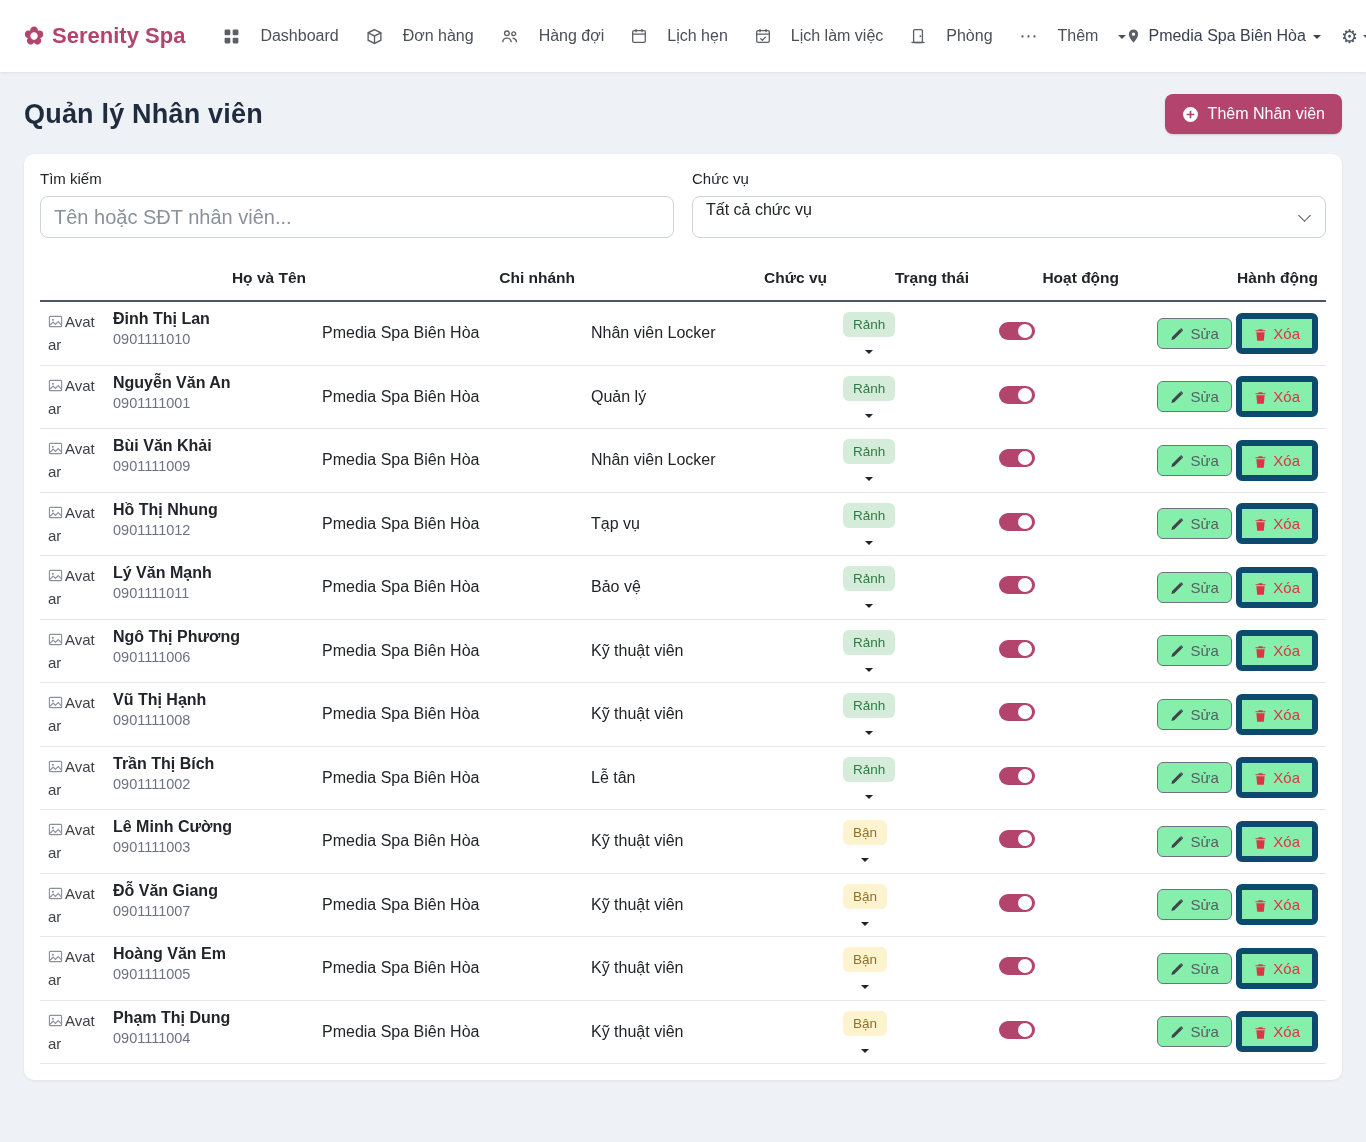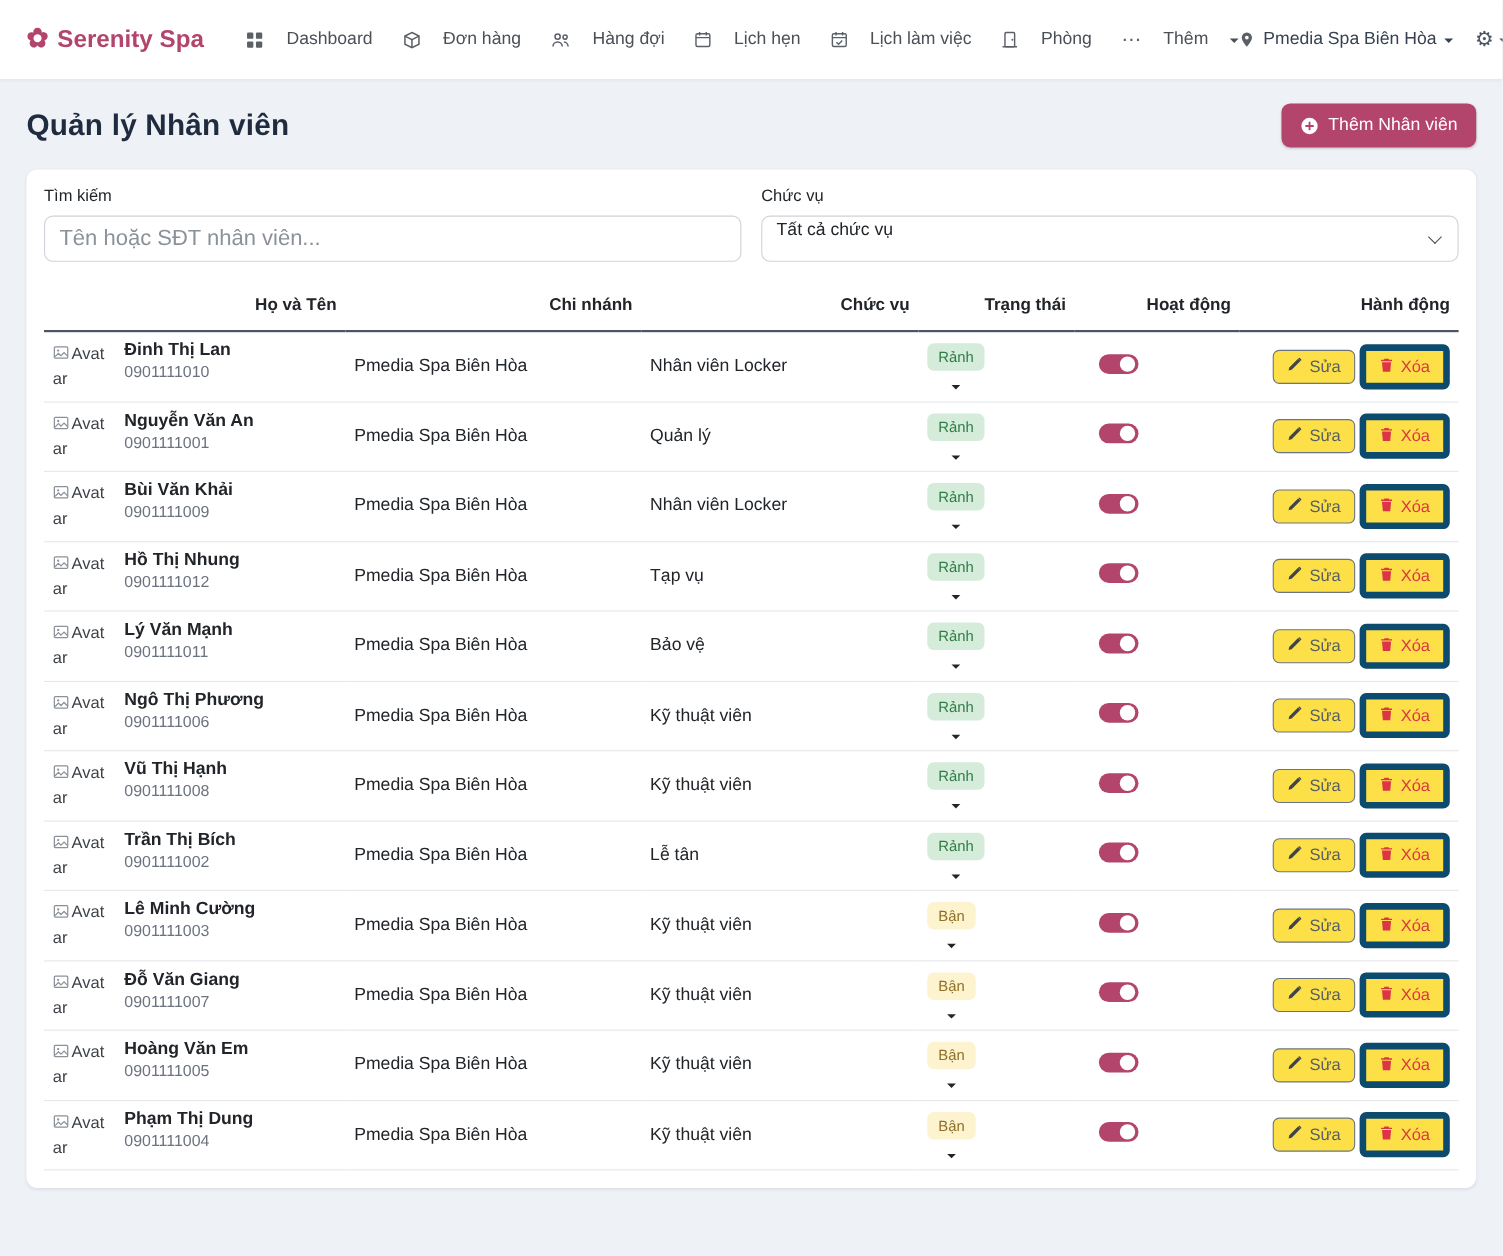--- a/index.html
+++ b/index.html
@@ -239,23 +239,23 @@
     position: absolute;
     top: 2px; right: 3px;
     width: 14px; height: 14px;
     border-radius: 50%;
     background: #ffffff;
   }
 
   .actions-cell { text-align: right; white-space: nowrap; }
   .btn-edit, .btn-delete {
     display: inline-flex;
-    align-items: flex-start;
+    align-items: flex-end;
     gap: 6px;
-    background: #fde047;
+    background: #86efac;
     border-radius: 6px;
     padding: 6px 12px;
     font-size: 15px;
     font-family: inherit;
     cursor: pointer;
   }
   .btn-edit { border: 1px solid #6c757d; color: #565e64; }
   .btn-edit svg { color: #3f454b; }
   .btn-delete { border: 6px solid #0c4a6e; color: #dc3545; }
 </style>

